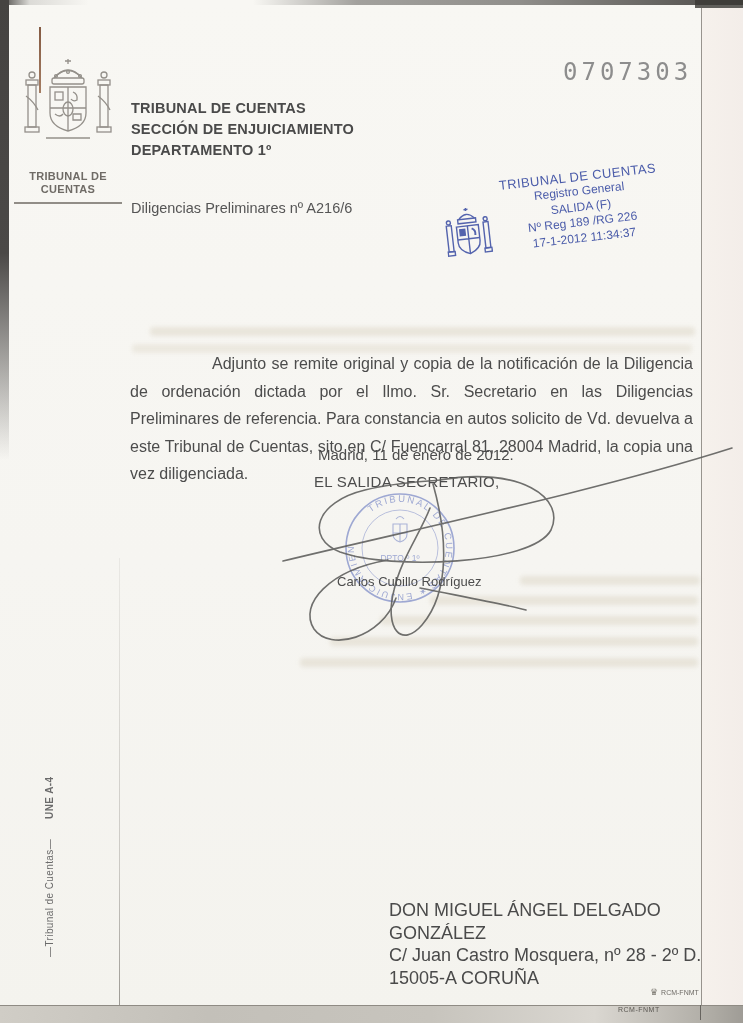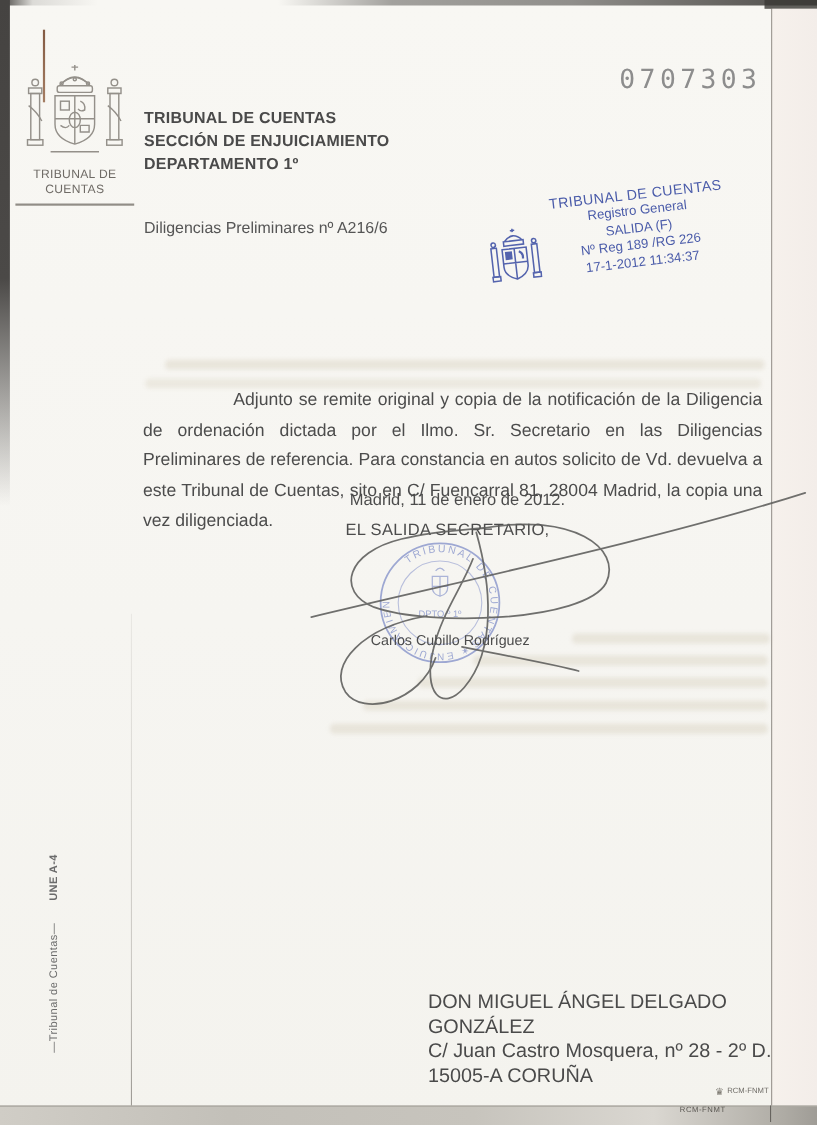--- a/index.html
+++ b/index.html
@@ -27,21 +27,21 @@
   .under-page-mark { position:absolute; left:618px; top:1006px; font-size:7px; color:#5a5752; letter-spacing:.5px; }
   .brown-line { position:absolute; left:39px; top:27px; width:2px; height:66px;
     background:linear-gradient(180deg,#6f3f24,#96684a); opacity:.85; }
 
   
   .ghost { position:absolute; height:9px; filter:blur(2px); border-radius:4px;
     background:rgba(186,174,142,.22); }
 
   
   .letterhead { position:absolute; left:13px; top:56px; width:110px; text-align:center; }
-  .letterhead .caption { margin-top:0; font-weight:normal; font-size:11px; line-height:13px;
+  .letterhead .caption { margin-top:18px; font-weight:bold; font-size:11px; line-height:13px;
     color:#6f6b66; letter-spacing:.3px; }
   .letterhead .rule { margin:6px auto 0; width:108px; border-top:2px solid #918d87; }
 
   .corner-number { position:absolute; left:563px; top:58px;
     font-family:"DejaVu Sans Mono", monospace; font-size:24px; color:#8d8d8d; letter-spacing:4px; }
 
   .header-block { position:absolute; left:131px; top:98px;
     font-weight:bold; font-size:14.5px; line-height:21px; letter-spacing:.2px; color:#4a4a4a; }
   .reference { position:absolute; left:131px; top:200px; font-size:14.5px; color:#555; }
 

